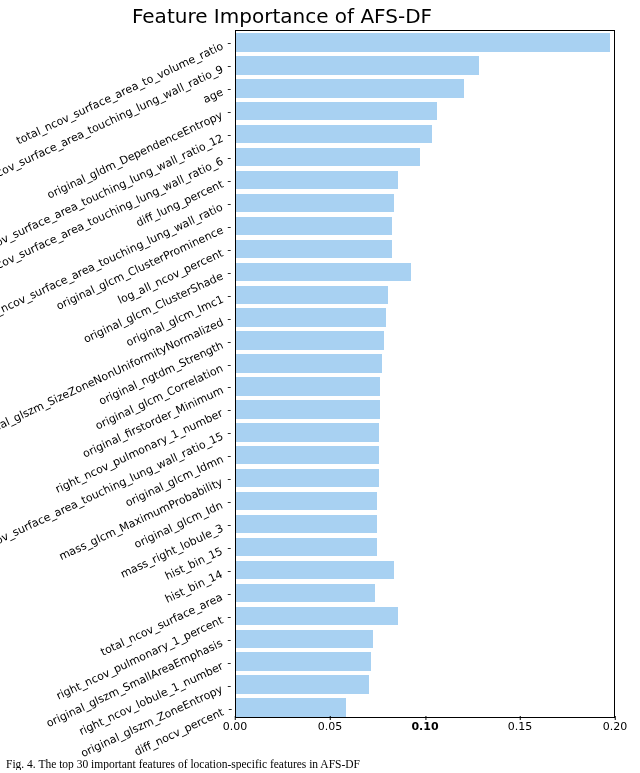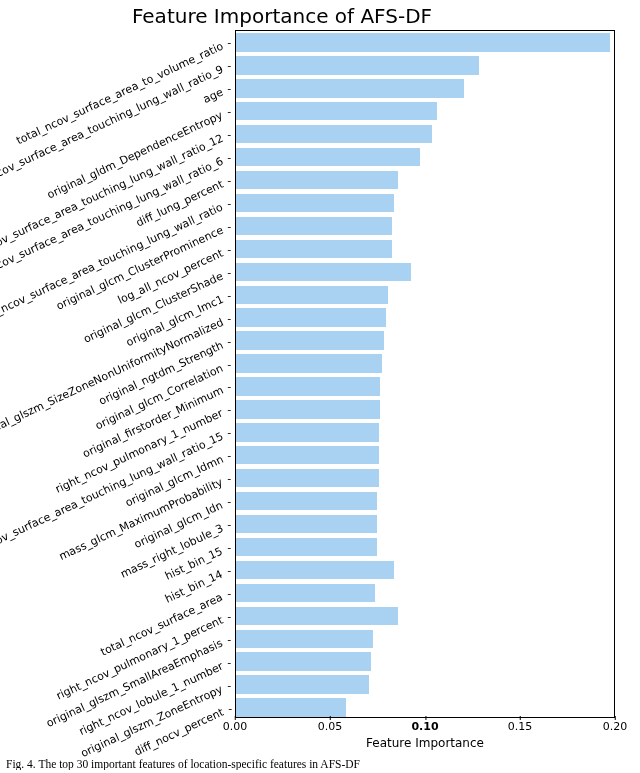--- a/index.html
+++ b/index.html
@@ -119,21 +119,20 @@
       <div class="bar" style="top: 506.827px; height: 18.3467px; width: 140.6px;"></div>
       <div class="bar" style="top: 529.76px; height: 18.3467px; width: 157.7px;"></div>
       <div class="bar" style="top: 552.693px; height: 18.3467px; width: 138.7px;"></div>
       <div class="bar" style="top: 575.627px; height: 18.3467px; width: 161.5px;"></div>
       <div class="bar" style="top: 598.56px; height: 18.3467px; width: 136.8px;"></div>
       <div class="bar" style="top: 621.493px; height: 18.3467px; width: 134.9px;"></div>
       <div class="bar" style="top: 644.427px; height: 18.3467px; width: 133px;"></div>
       <div class="bar" style="top: 667.36px; height: 18.3467px; width: 110.2px;"></div>
     </div>
 
-  <div class="xlabel">Feature Importance</div>
 
   <div class="caption">Fig. 4.  The top 30 important features of location-specific features in AFS-DF</div>
 
 <div class="ytick" style="top: 36.4667px;">total_ncov_surface_area_to_volume_ratio <span style="display: inline-block; transform: rotate(25deg); margin-left: 2px;">-</span></div>
     <div class="ytick" style="top: 59.4px;">total_ncov_surface_area_touching_lung_wall_ratio_9 <span style="display: inline-block; transform: rotate(25deg); margin-left: 2px;">-</span></div>
     <div class="ytick" style="top: 82.3333px;">age <span style="display: inline-block; transform: rotate(25deg); margin-left: 2px;">-</span></div>
     <div class="ytick" style="top: 105.267px;">original_gldm_DependenceEntropy <span style="display: inline-block; transform: rotate(25deg); margin-left: 2px;">-</span></div>
     <div class="ytick" style="top: 128.2px;">total_ncov_surface_area_touching_lung_wall_ratio_12 <span style="display: inline-block; transform: rotate(25deg); margin-left: 2px;">-</span></div>
     <div class="ytick" style="top: 151.133px;">total_ncov_surface_area_touching_lung_wall_ratio_6 <span style="display: inline-block; transform: rotate(25deg); margin-left: 2px;">-</span></div>
     <div class="ytick" style="top: 174.067px;">diff_lung_percent <span style="display: inline-block; transform: rotate(25deg); margin-left: 2px;">-</span></div>

